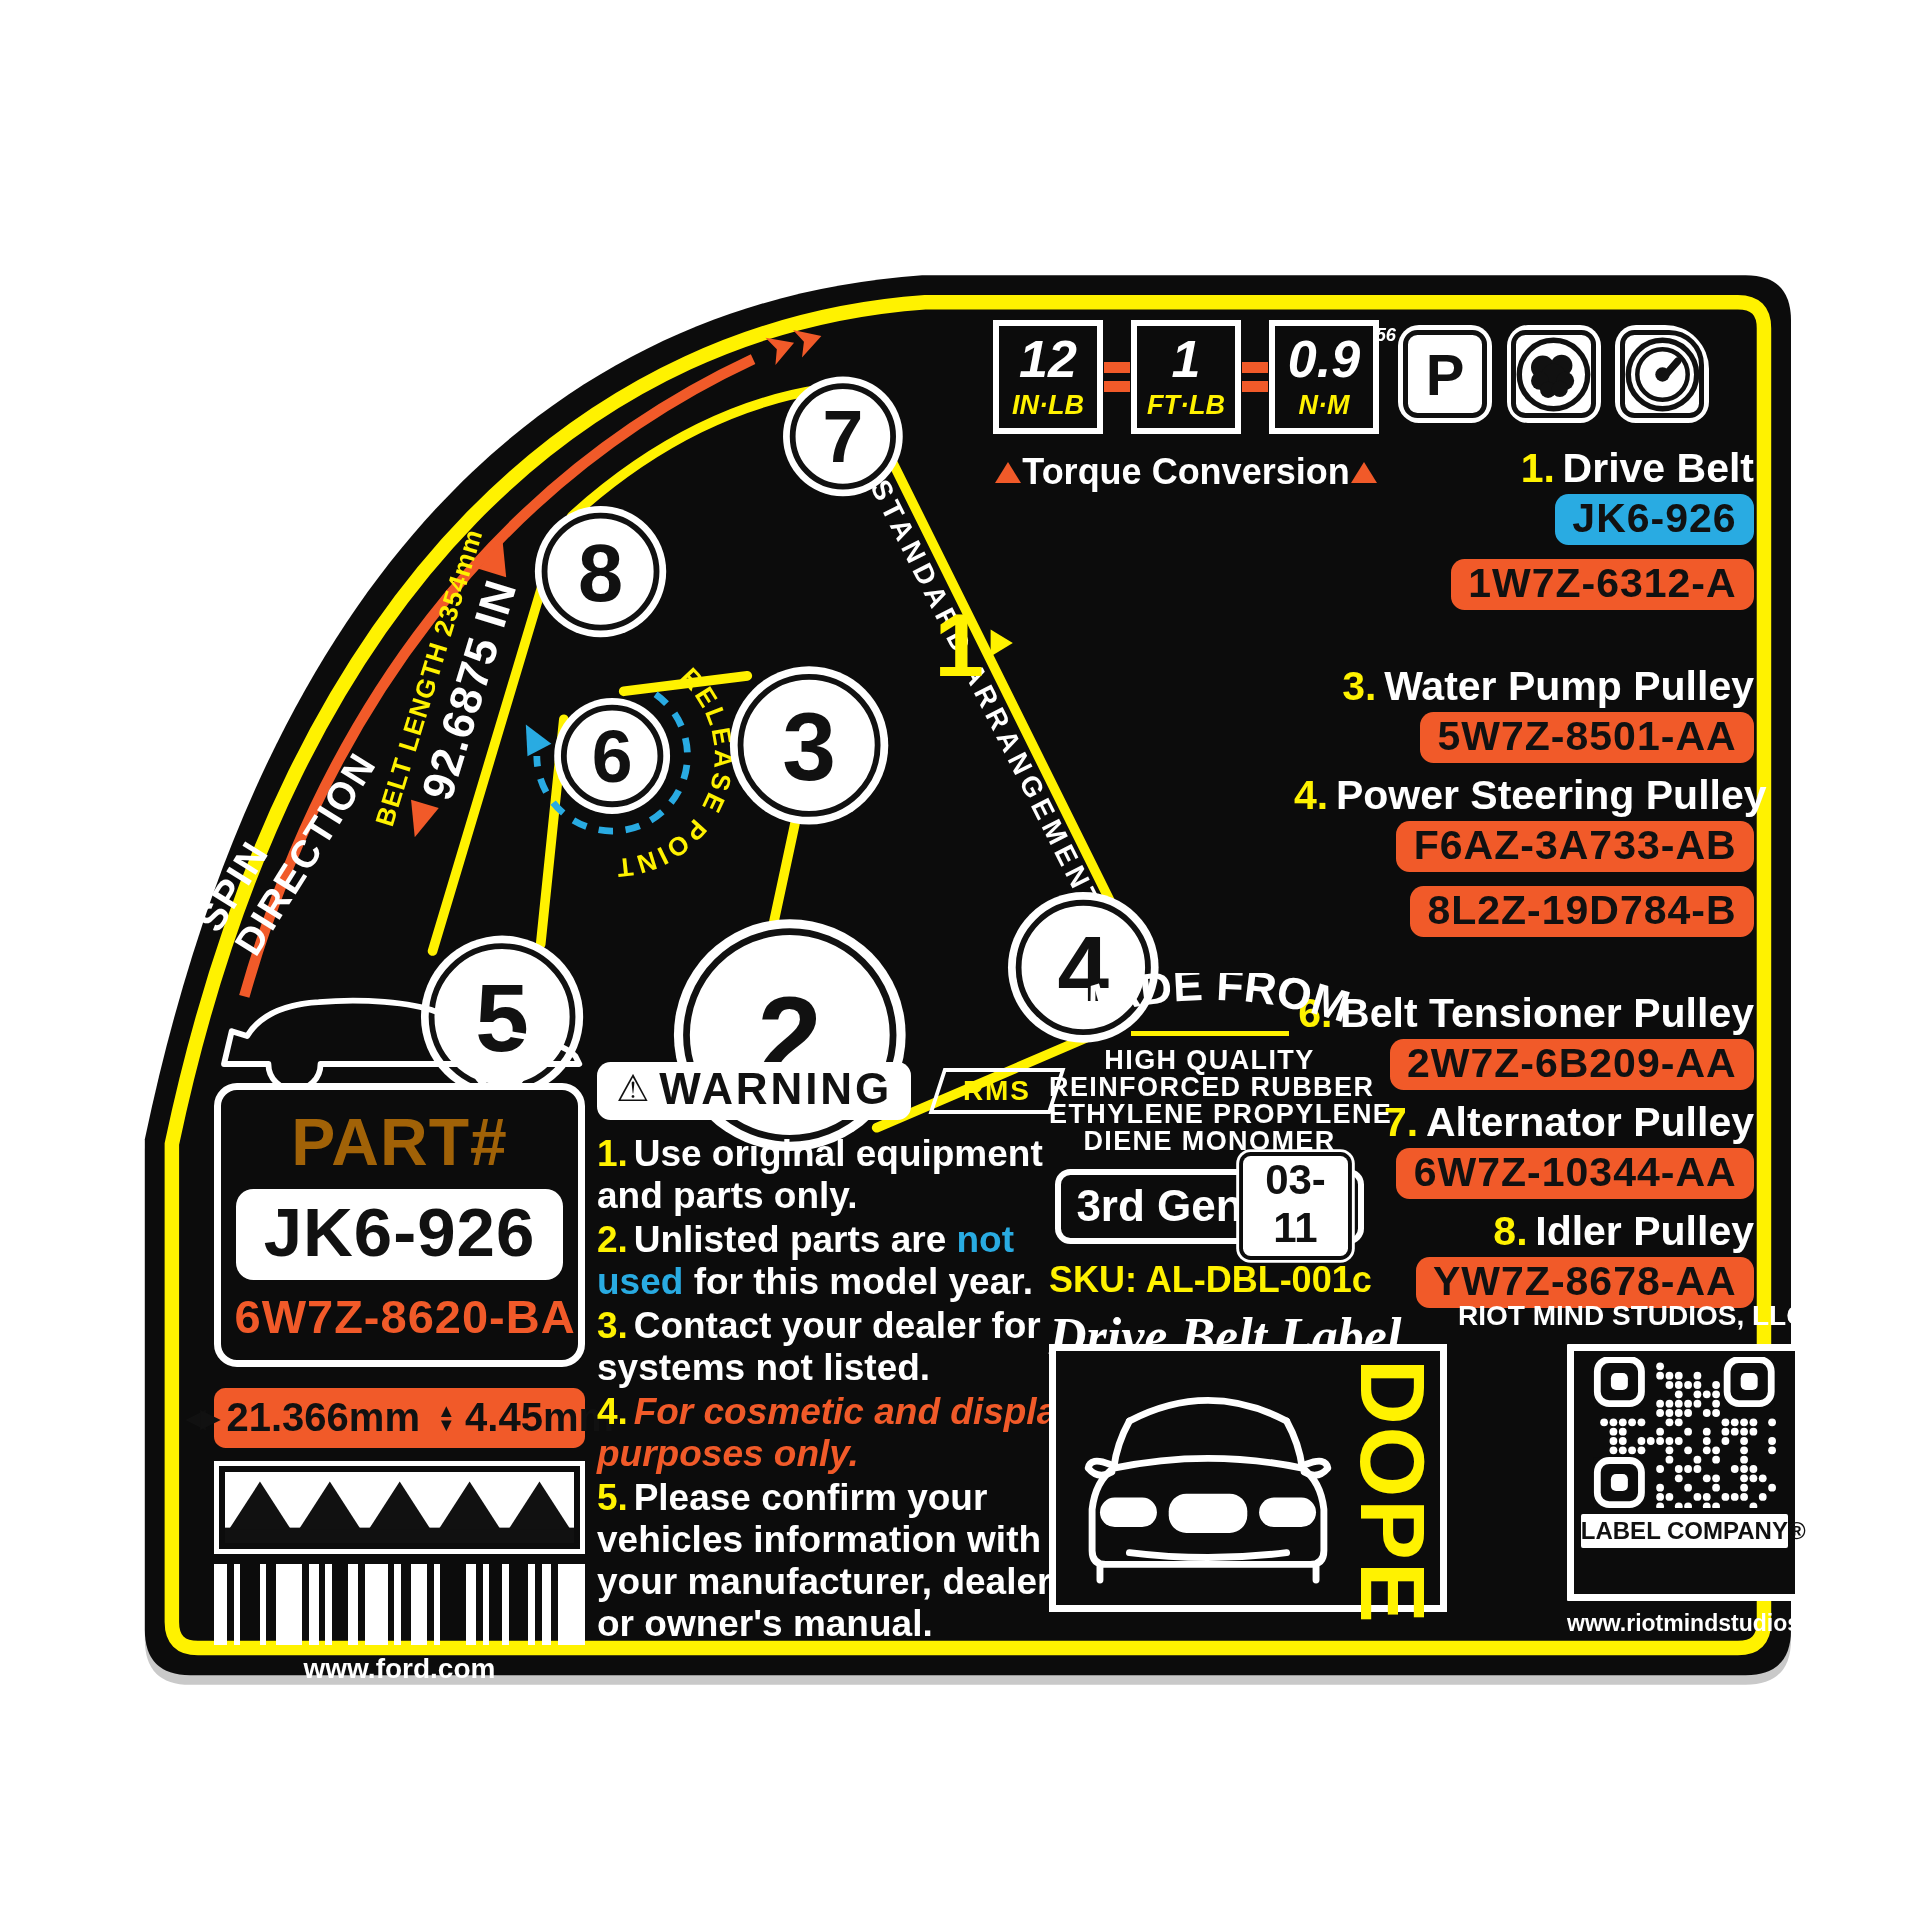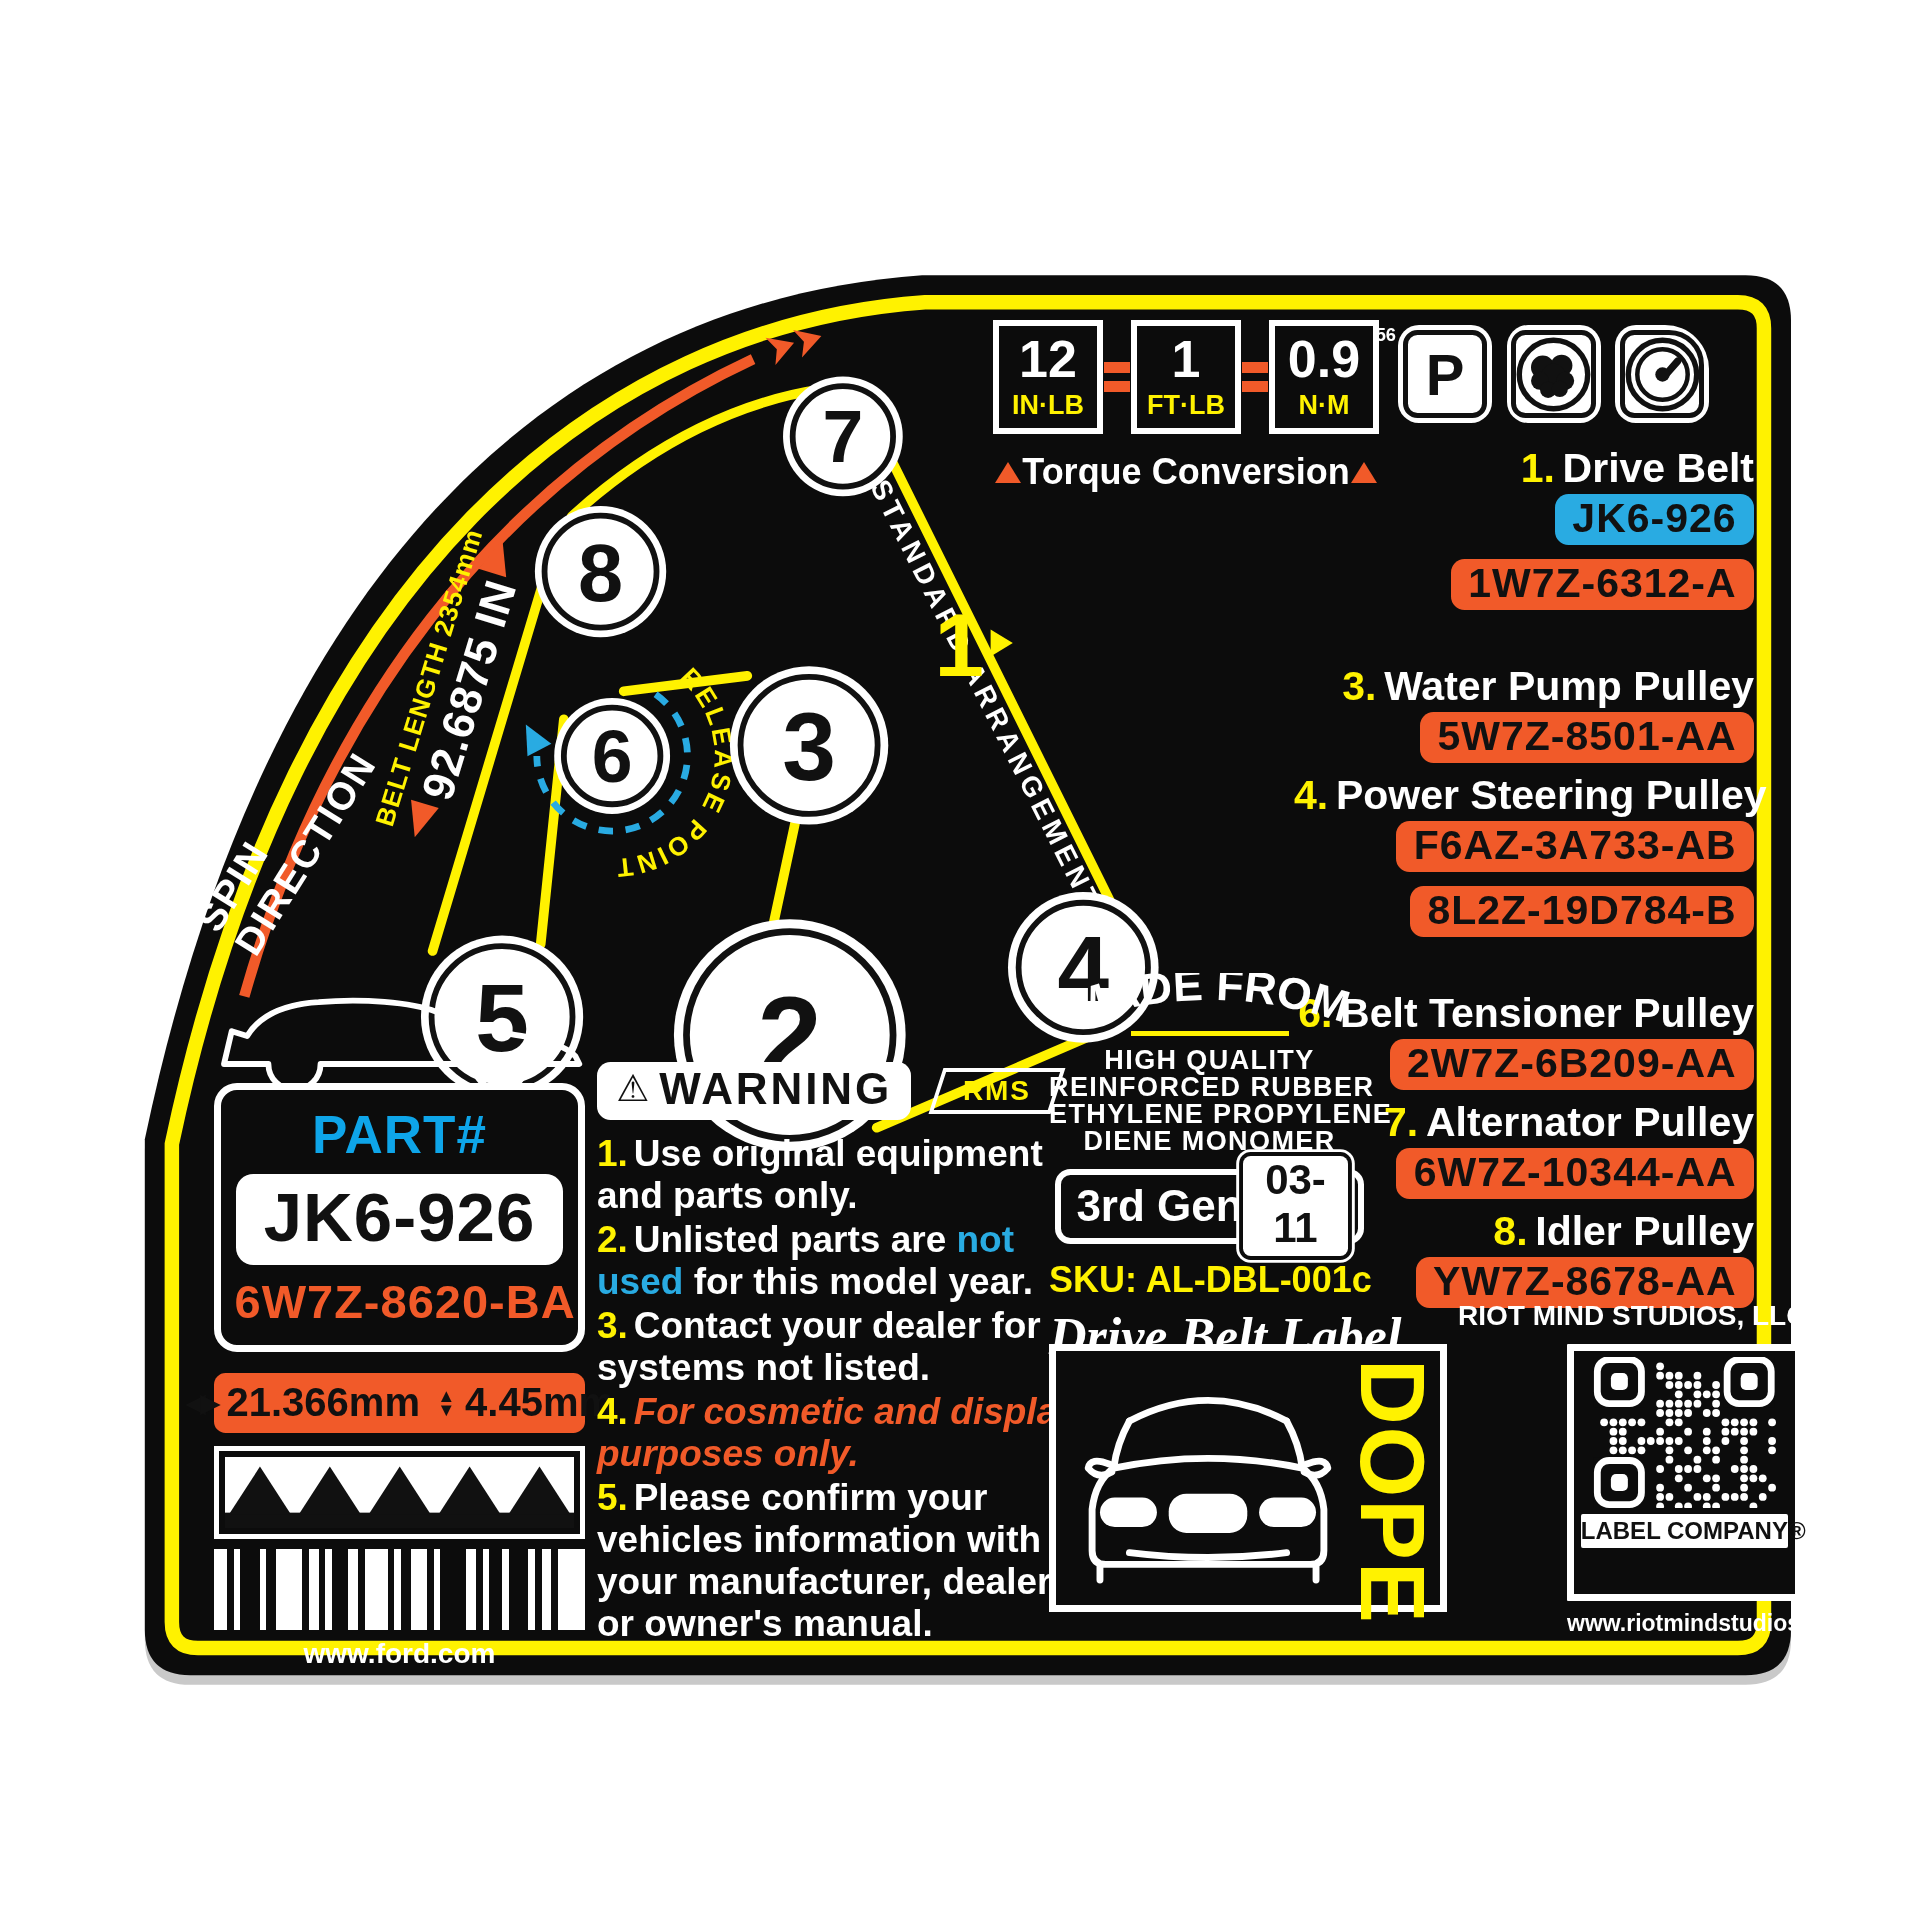--- a/index.html
+++ b/index.html
@@ -4,21 +4,21 @@
 <style>
   html,body{margin:0;padding:0;width:1931px;height:1931px;background:#ffffff;overflow:hidden;
     font-family:"Liberation Sans","DejaVu Sans",sans-serif;}
   #root{position:relative;width:1931px;height:1931px;}
   svg.base{position:absolute;left:0;top:0;}
   .ov{position:absolute;z-index:5;}
   
   .torque{left:993px;top:320px;width:386px;color:#fff;}
   .tq-row{display:flex;align-items:center;}
   .tq-box{width:110px;height:114px;border:6.8px solid #fff;background:#0c0c0c;box-sizing:border-box;
-    display:flex;flex-direction:column;align-items:center;justify-content:center;position:relative;}
+    display:flex;flex-direction:column;align-items:center;justify-content:center;position:relative;font-style:italic;}
   .tq-val{font-size:52px;font-weight:900;line-height:1;color:#fff;}
   .tq-unit{font-size:27px;font-weight:900;color:#FFF200;margin-top:5.8px;}
   .tq-sup{position:absolute;top:-1.9px;right:-23px;font-size:18.3px;font-weight:700;color:#fff;}
   .tq-eq{display:flex;flex-direction:column;gap:8.7px;align-items:center;width:28px;}
   .tq-eq i{display:block;width:26px;height:10.6px;background:#F15A29;}
   .tq-cap{display:flex;align-items:center;justify-content:space-between;margin-top:17.4px;padding:0 1.9px;}
   .tq-cap-text{font-size:36px;font-weight:800;color:#fff;}
   .tri-up{width:0;height:0;border-left:13.5px solid transparent;border-right:13.5px solid transparent;
     border-bottom:21px solid #F15A29;}
   
@@ -44,21 +44,21 @@
   .qrbox{width:235px;height:257px;box-sizing:border-box;margin-left:auto;border:7.7px solid #fff;
     border-radius:1px;background:#0c0c0c;padding:6.8px;display:flex;flex-direction:column;}
   .qrbox svg{width:100%;height:151px;display:block;}
   .qrcap{background:#fff;color:#111;font-size:24px;font-weight:900;text-align:center;
     padding:2.9px 0;margin-top:5.8px;border-radius:1.9px;white-space:nowrap;}
   .rsite{width:235px;margin:9.7px 0 0 auto;text-align:center;font-size:23px;font-weight:700;color:#fff;}
   
   .partcol{left:214px;top:1083px;width:371px;}
   .ppanel{border:7.7px solid #fff;border-radius:23px;background:#0c0c0c;box-sizing:border-box;
     padding:13.5px 13.5px 15.4px;text-align:center;}
-  .ptitle{font-size:53px;font-weight:900;color:#0ea5e9;letter-spacing:1px;}
+  .ptitle{font-size:66px;font-weight:900;color:#a16207;letter-spacing:1px;}
   .ppill{background:#fff;border-radius:17.4px;margin:9.7px 1.9px 0;padding:3.9px 0 7.7px;}
   .ppill span{font-size:69px;font-weight:900;color:#111;letter-spacing:1px;}
   .poem{margin-top:9.7px;font-size:47px;font-weight:900;color:#F15A29;letter-spacing:1px;white-space:nowrap;}
   .dims{margin-top:21px;height:60px;background:#F15A29;border-radius:11.6px;display:flex;
     align-items:center;justify-content:center;gap:7.7px;color:#111;}
   .dims .dtxt{font-size:40px;font-weight:900;}
   .harrows{font-size:27px;font-weight:900;letter-spacing:-5.8px;margin-right:3.9px;}
   .varrows{display:flex;flex-direction:column;line-height:13.5px;font-size:18.3px;font-weight:900;margin:0 1.9px 0 9.7px;}
   .profile{margin-top:13.5px;border:5.8px solid #fff;background:#0c0c0c;padding:5.8px;height:71px;}
   .profile-in{background:#fff;height:100%;}

